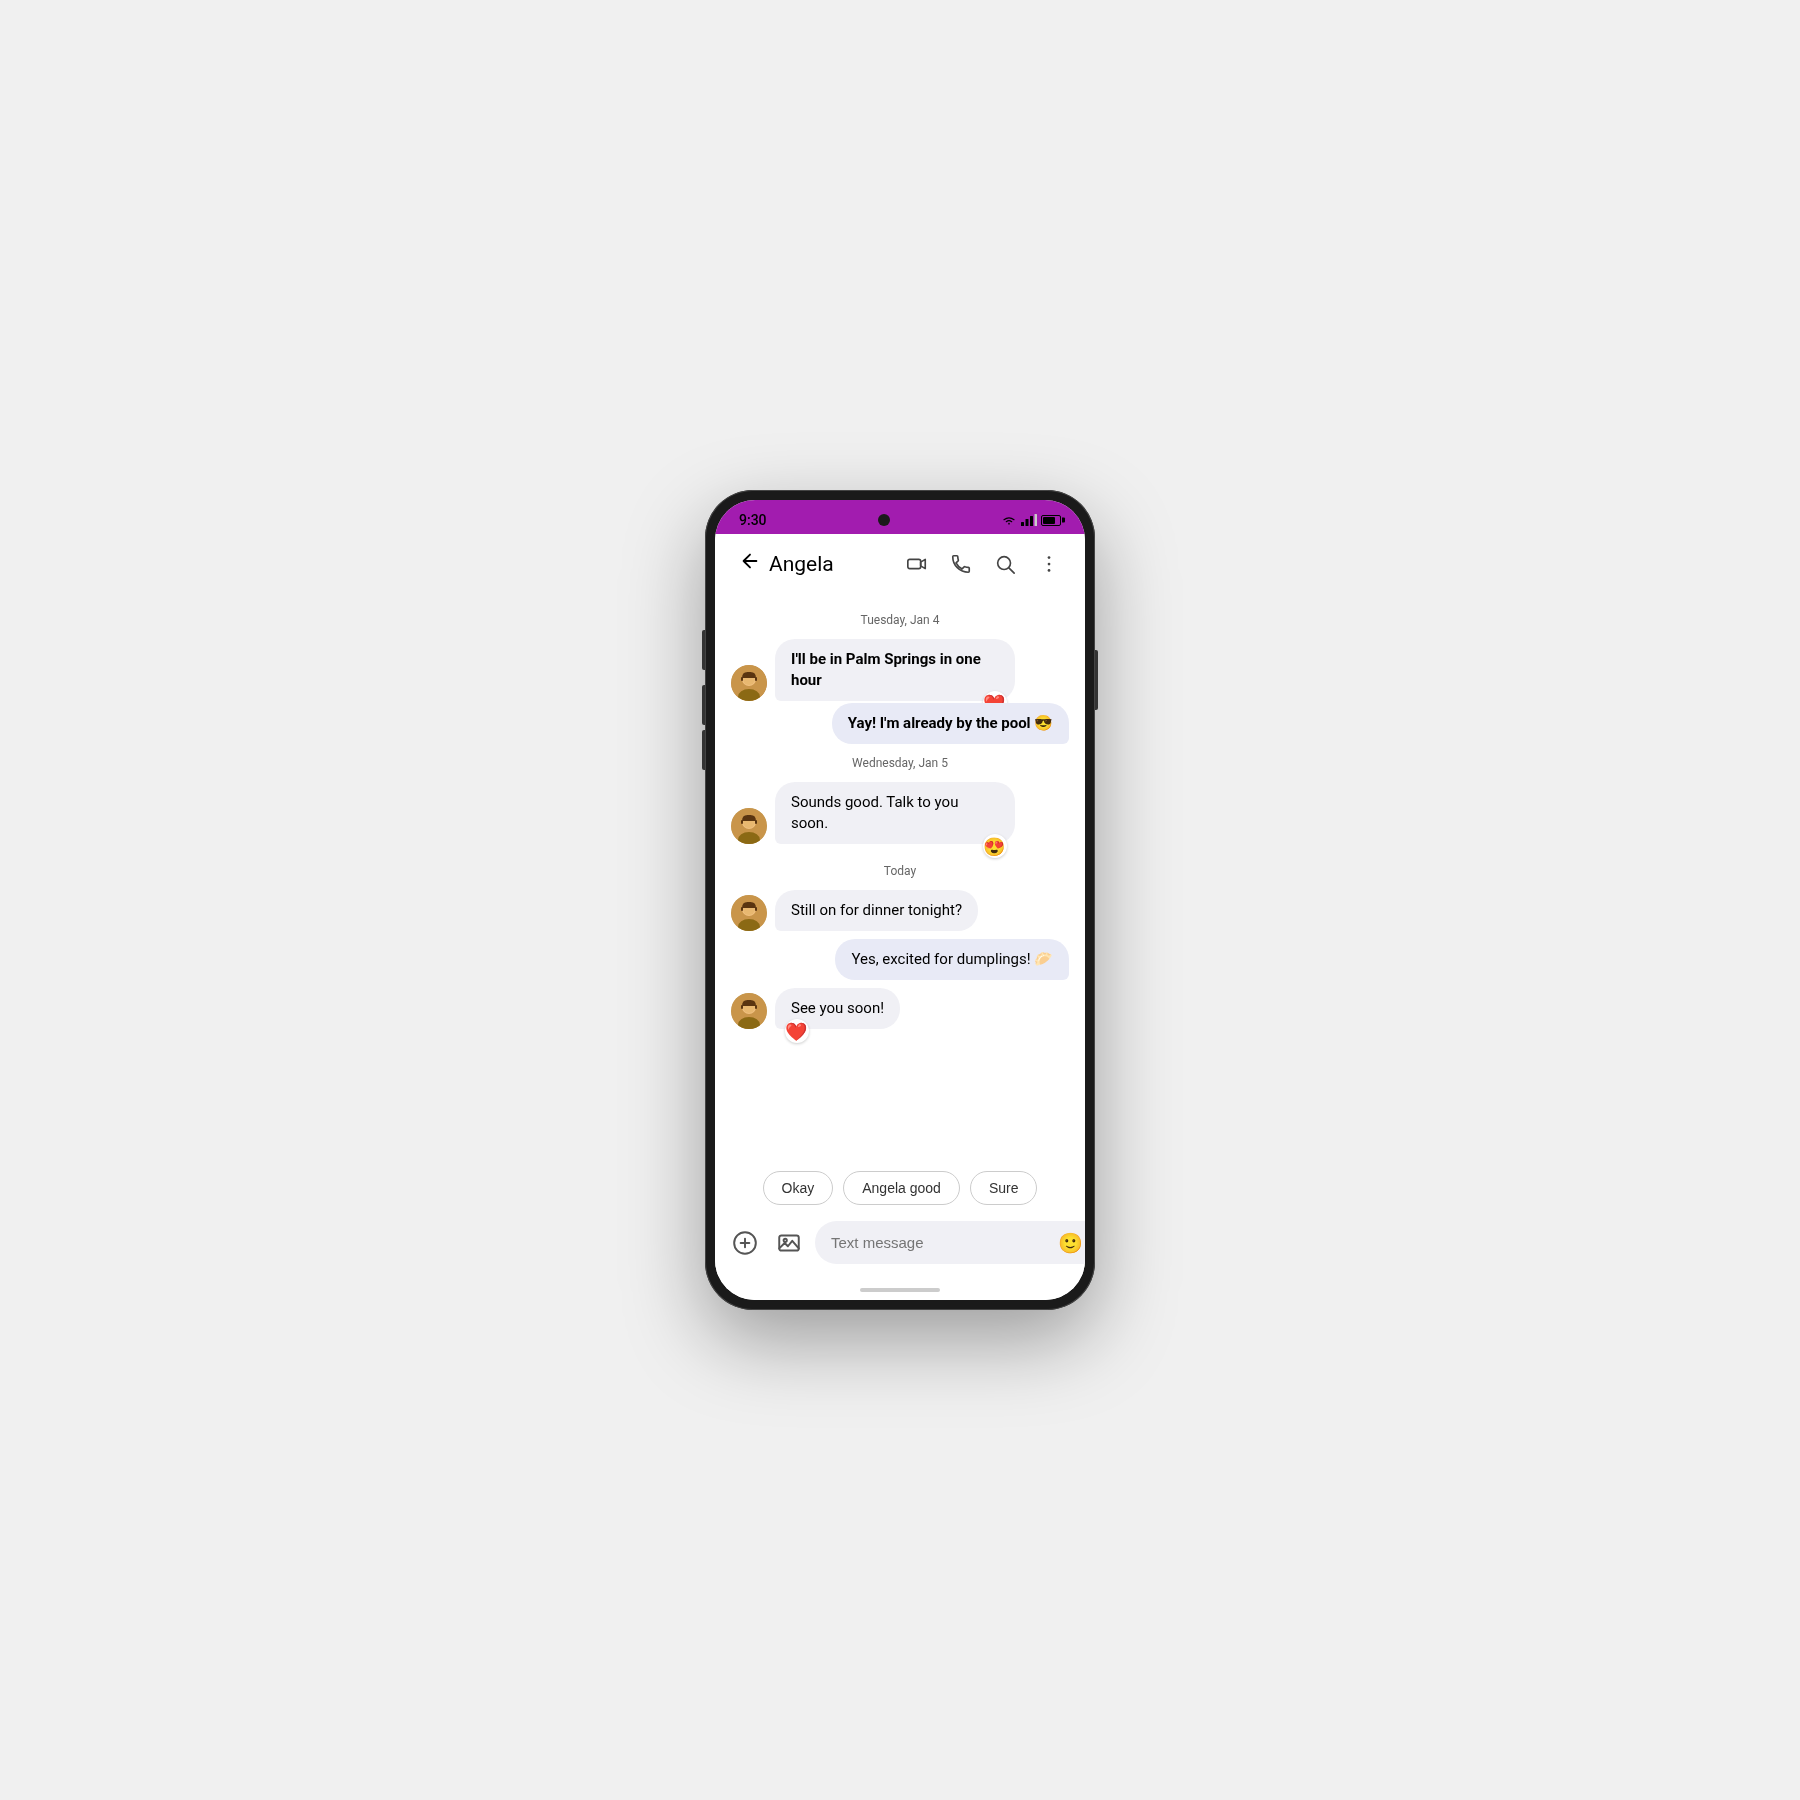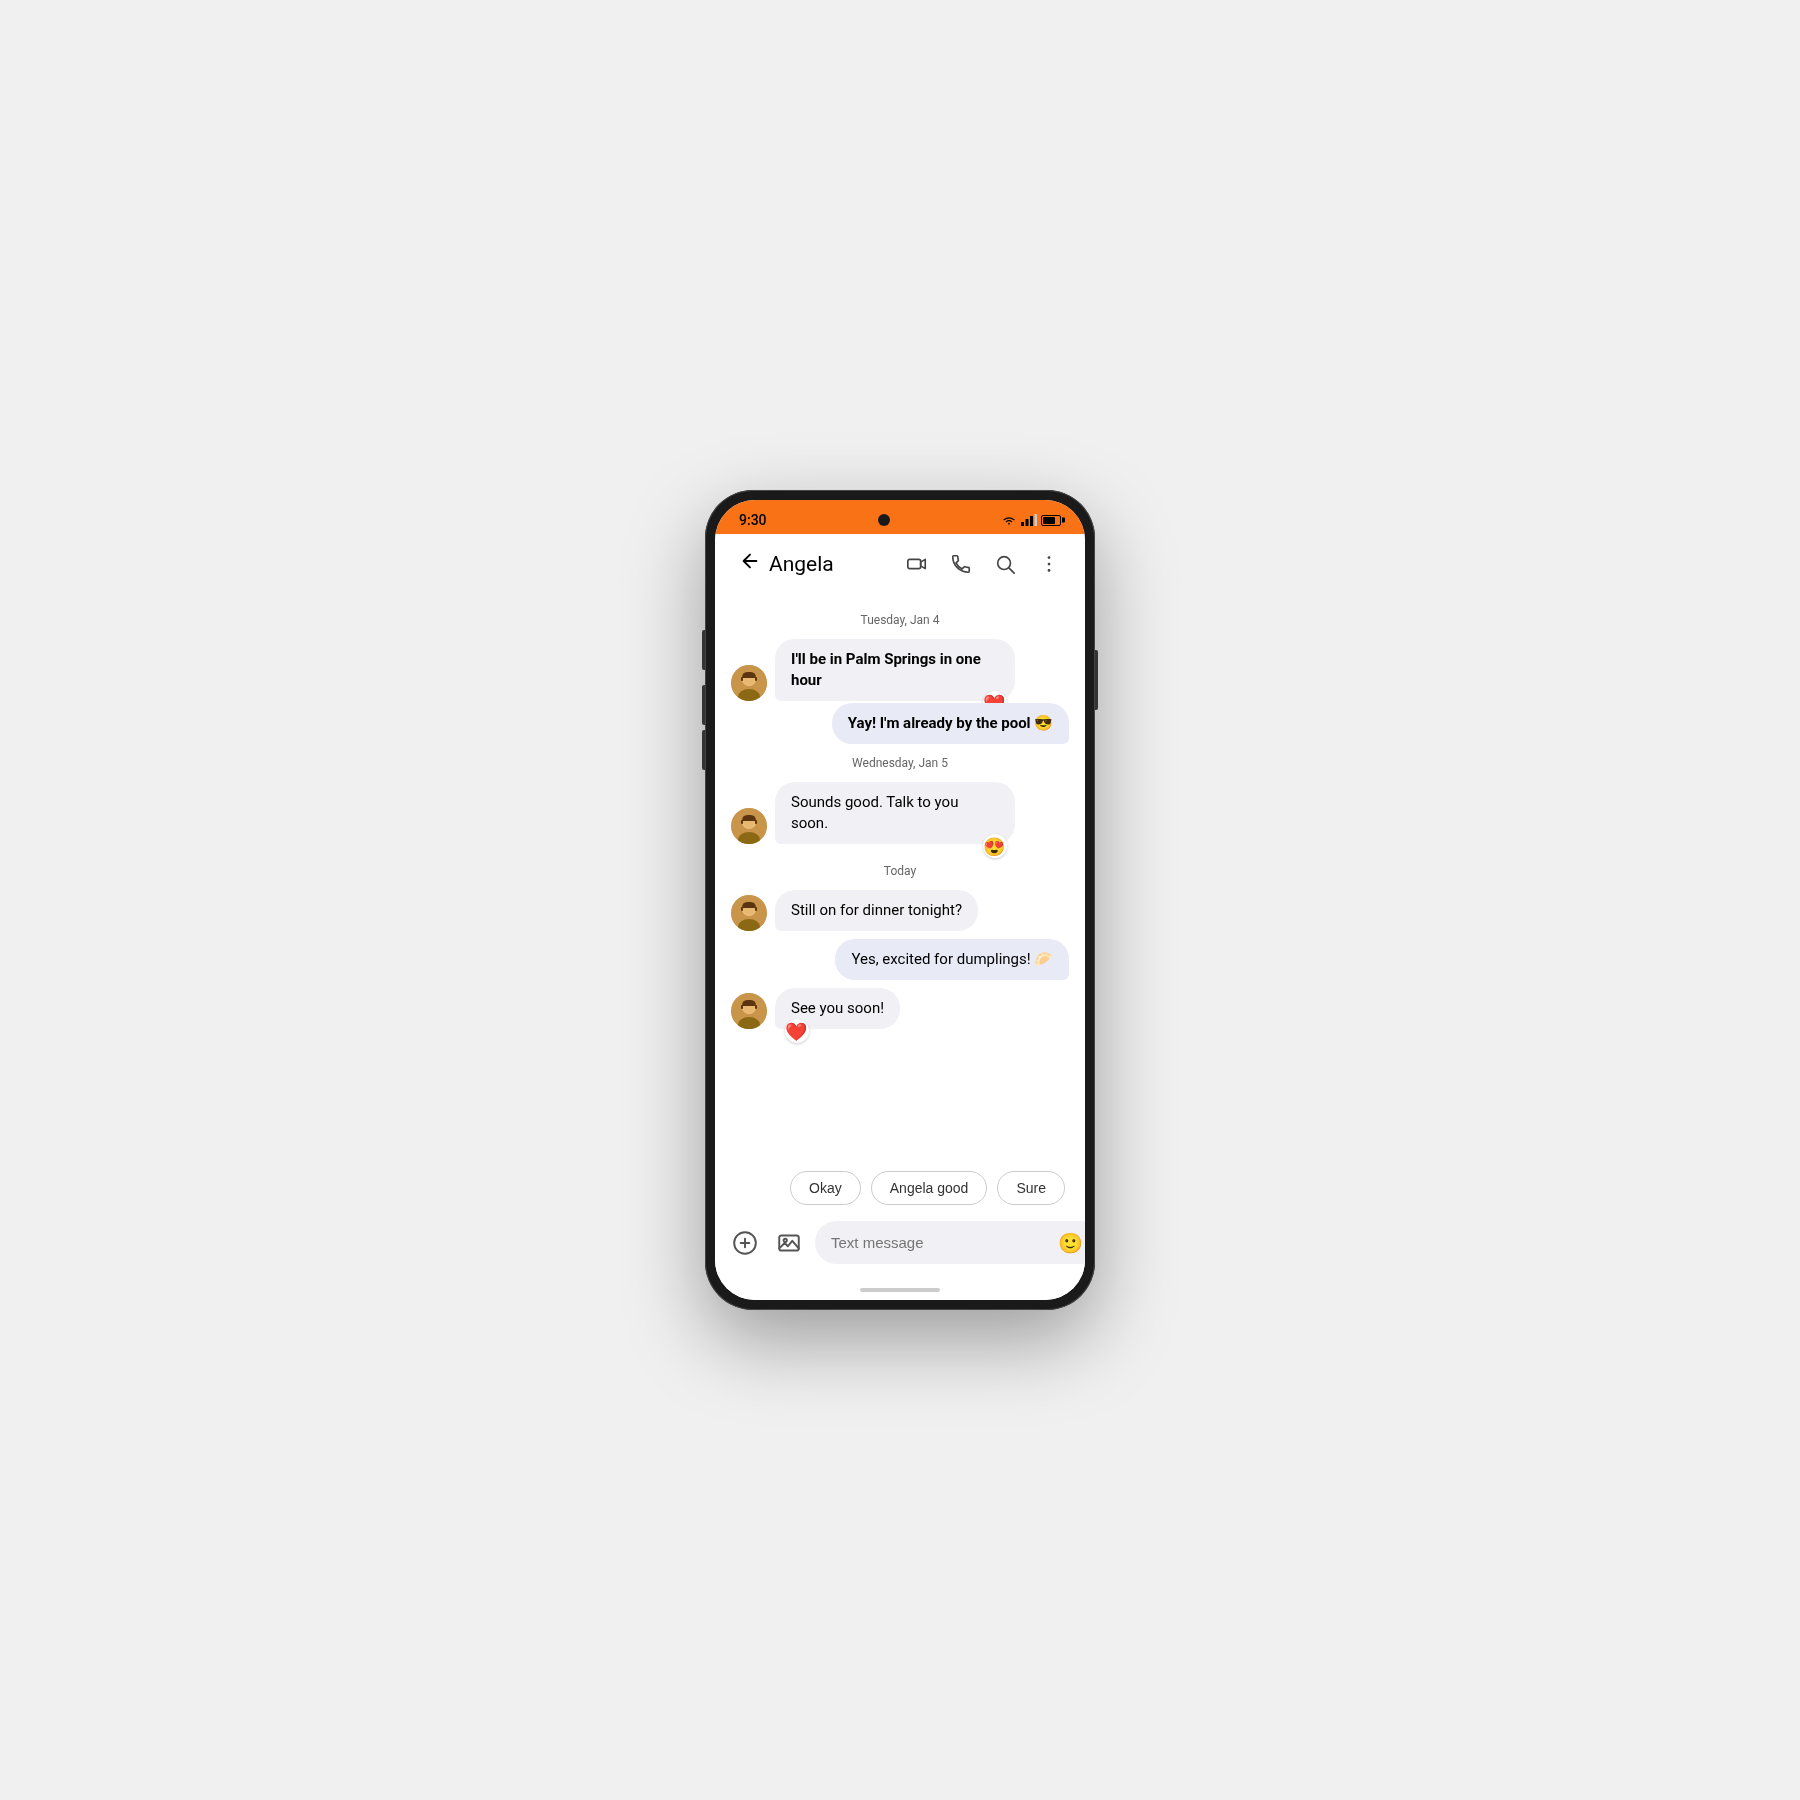--- a/index.html
+++ b/index.html
@@ -57,21 +57,21 @@
       display: flex;
       flex-direction: column;
     }
 
     
     .status-bar {
       display: flex;
       justify-content: space-between;
       align-items: center;
       padding: 12px 24px 6px 24px;
-      background: #f97316;
+      background: #a21caf;
       flex-shrink: 0;
     }
     .status-time {
       font-size: 14px;
       font-weight: 500;
       color: #000;
     }
     .status-camera {
       width: 12px;
       height: 12px;
@@ -225,21 +225,21 @@
       height: 24px;
       display: flex;
       align-items: center;
       justify-content: center;
       box-shadow: 0 1px 3px rgba(0,0,0,0.2);
     }
 
     
     .quick-replies {
       display: flex;
-      justify-content: flex-end;
+      justify-content: center;
       gap: 10px;
       padding: 8px 20px;
       flex-shrink: 0;
     }
     .quick-reply-btn {
       border: 1.5px solid #ccc;
       background: #fff;
       border-radius: 20px;
       padding: 8px 18px;
       font-size: 14px;

